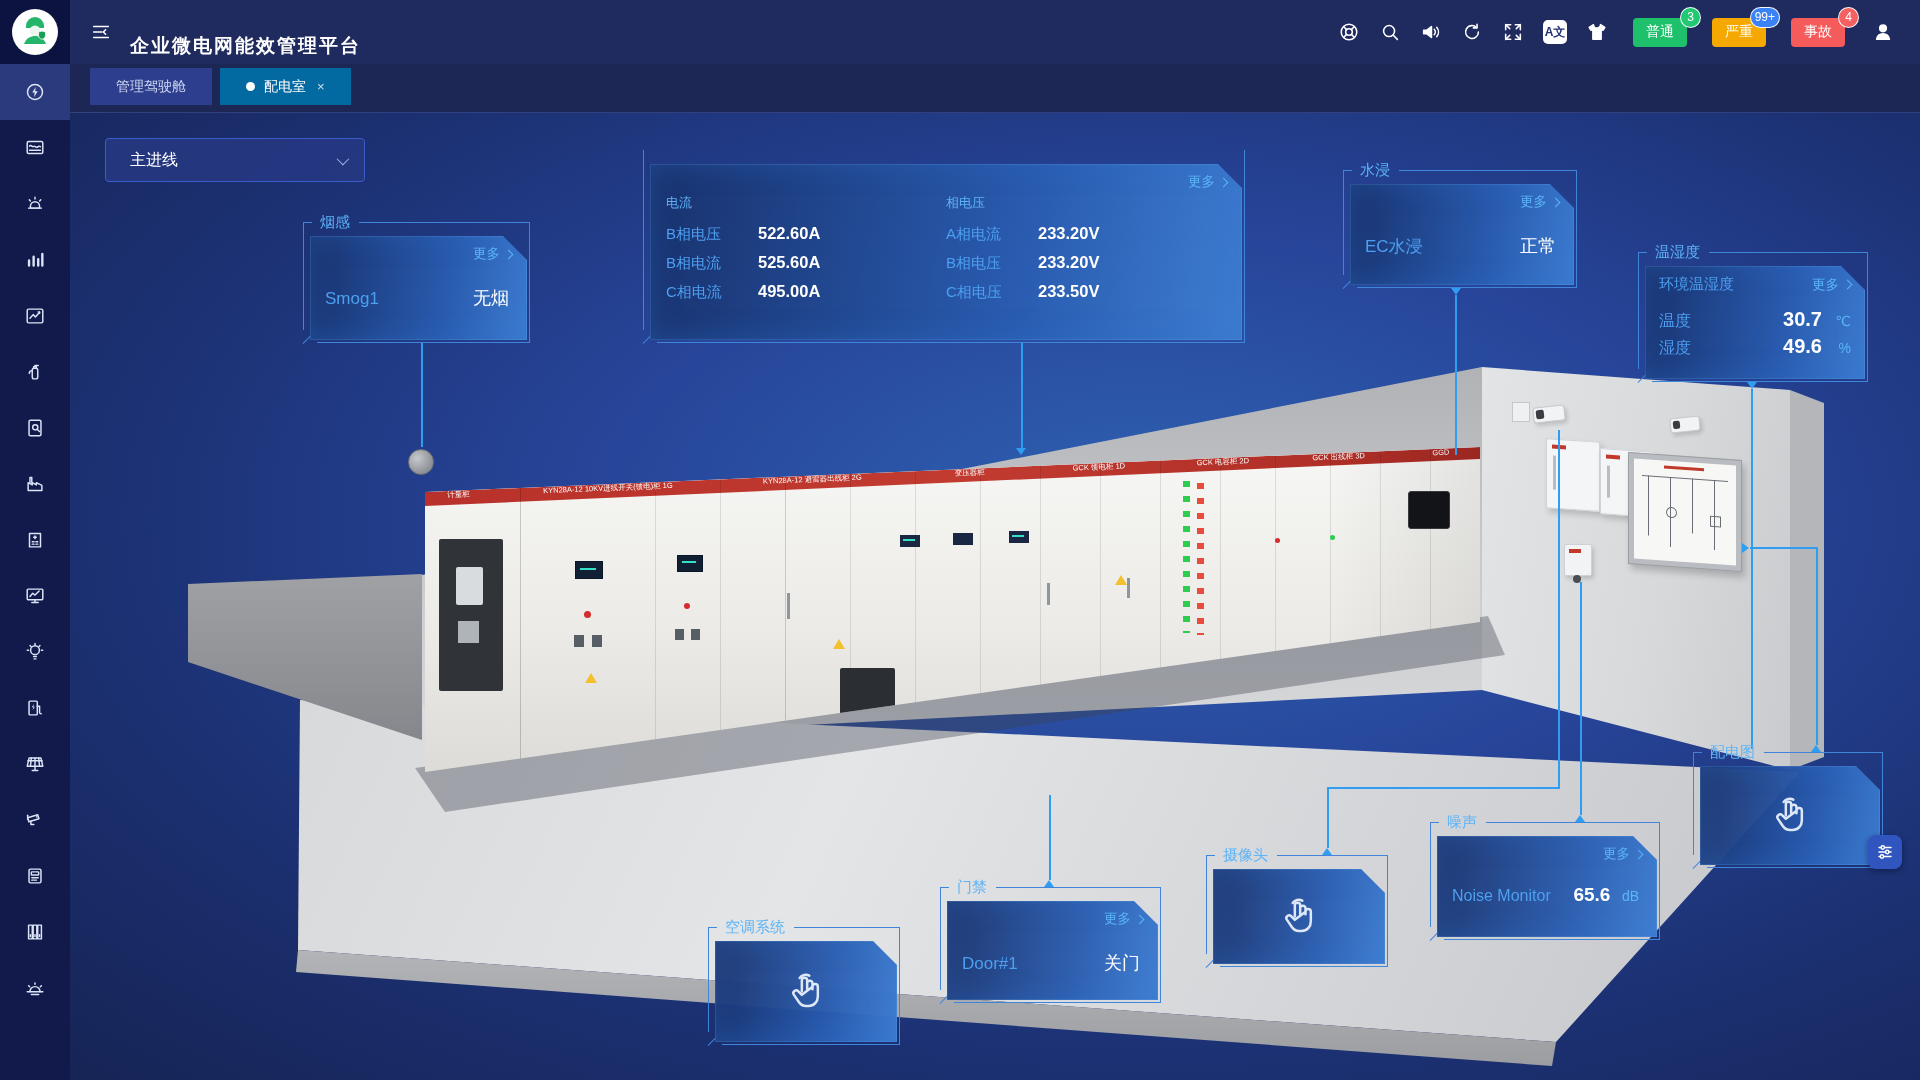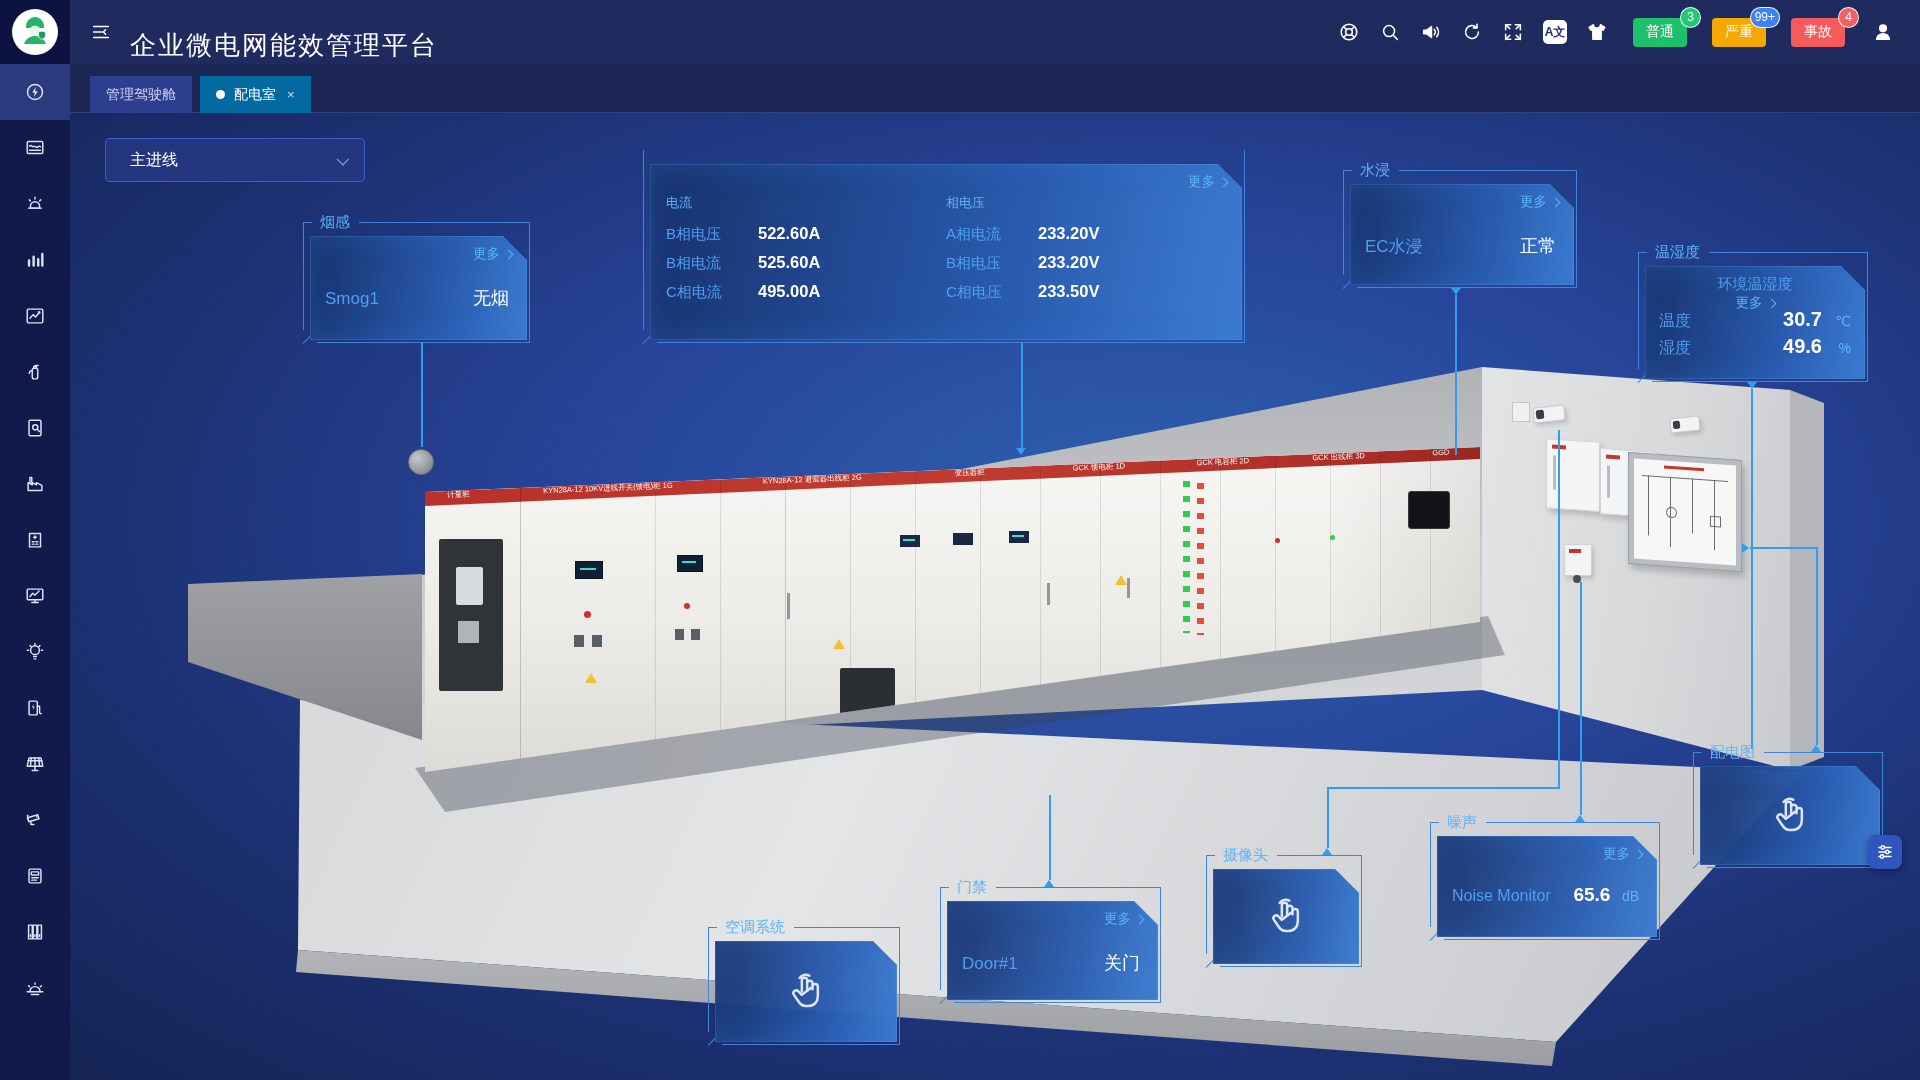--- a/index.html
+++ b/index.html
@@ -4,30 +4,30 @@
 <style>
   html,body{margin:0;padding:0;}
   body{width:1920px;height:1080px;overflow:hidden;position:relative;
        font-family:"Liberation Sans","DejaVu Sans",sans-serif;background:#15235a;color:#fff;}
   
   #logo-cell{position:absolute;left:0;top:0;width:70px;height:64px;background:#0c1340;display:flex;align-items:center;justify-content:center;z-index:20;}
   #logo-cell .disc{width:46px;height:46px;border-radius:50%;background:#fff;display:flex;align-items:center;justify-content:center;}
   #app-header{position:absolute;left:70px;top:0;right:0;height:64px;background:#1f2a5e;display:flex;align-items:center;z-index:19;}
   .hic{width:22px;height:22px;fill:none;stroke:#fff;stroke-width:1.7;stroke-linecap:round;stroke-linejoin:round;}
   #hamburger{margin-left:20px;cursor:pointer;}
-  #page-title{font-size:26px;font-weight:400;letter-spacing:2px;margin-left:18px;white-space:nowrap;margin-top:27px;}
+  #page-title{font-size:19px;font-weight:700;letter-spacing:2px;margin-left:18px;white-space:nowrap;margin-top:27px;}
   #header-right{margin-left:auto;display:flex;align-items:center;gap:19px;padding-right:26px;}
   .hbtn{display:flex;align-items:center;justify-content:center;cursor:pointer;}
   #translate-box{width:24px;height:24px;background:#fff;border-radius:5px;color:#223072;font-weight:700;font-size:12px;display:flex;align-items:center;justify-content:center;}
   .alarm-btn{position:relative;height:29px;border-radius:4px;padding:0 13px;display:flex;align-items:center;font-size:14px;color:#fff;cursor:pointer;margin-left:6px;}
   .alarm-btn .badge{position:absolute;top:-11px;right:-14px;min-width:21px;height:21px;border-radius:11px;border:1.5px solid rgba(255,255,255,.95);
        display:flex;align-items:center;justify-content:center;font-size:12px;padding:0 4px;box-sizing:border-box;}
   
   #tabbar{position:absolute;left:70px;top:64px;right:0;height:48px;background:#1d2756;border-bottom:1px solid #31407f;display:flex;align-items:flex-start;z-index:18;}
-  .tab{height:37px;margin-top:12px;display:flex;align-items:center;padding:0 16px;font-size:14px;cursor:pointer;}
+  .tab{height:37px;margin-top:4px;display:flex;align-items:center;padding:0 26px;font-size:14px;cursor:pointer;}
   .tab.inactive{background:#2e3e8e;color:#ccd5f2;margin-left:20px;}
   .tab.active{background:#0369a1;color:#fff;margin-left:8px;}
   .tab .dot{width:9px;height:9px;border-radius:50%;background:#fff;margin-right:9px;}
   .tab .close{margin-left:11px;color:rgba(255,255,255,.8);font-size:13px;}
   
   #content{position:absolute;left:70px;top:113px;right:0;bottom:0;
      background:radial-gradient(ellipse at 58% 42%,#2f62b2 0%,#27459a 36%,#1c3173 68%,#162455 100%);}
   
   #sidebar{position:absolute;left:0;top:64px;width:70px;bottom:0;background:#111a4b;z-index:20;display:flex;flex-direction:column;}
   .side-item{height:56px;display:flex;align-items:center;justify-content:center;cursor:pointer;}
@@ -539,21 +539,21 @@
 
 <div class="panel" style="left:1638px;top:252px;width:230px;height:130px;">
   <div class="pframe">
       <i></i>
     </div>
   <div class="ptitle">
       <span>温湿度</span>
       <span class="tline"></span>
     </div>
   <div class="pbody">
-    <div style="position:absolute;left:14px;right:14px;top:9px;display:flex;justify-content:space-between;align-items:center;flex-direction:column;">
+    <div style="position:absolute;left:14px;right:14px;top:9px;display:flex;justify-content:space-between;align-items:center;">
       <span style="color:#4d9ff0;font-size:15px;">环境温湿度</span>
       <span style="color:#5ab5f7;font-size:13.5px;display:flex;align-items:center;gap:5px;cursor:pointer;">
           <span>更多</span>
           <span class="chev"></span>
         </span>
     </div>
     <div style="position:absolute;left:14px;right:14px;top:42px;display:flex;align-items:baseline;">
       <span class="plabel" style="font-size:16px;">温度</span>
       <span style="margin-left:auto;color:#fff;font-size:20px;font-weight:600;">30.7</span>
       <span class="punit" style="width:22px;text-align:right;">℃</span>
@@ -605,21 +605,21 @@
         <span class="chev"></span>
       </span>
     <div class="one-row" style="top:48px;">
       <span class="plabel" style="font-size:16px;">Noise Monitor</span>
       <span><span class="pvalue" style="font-size:19px;font-weight:600;">65.6</span>
       <span class="punit">dB</span></span>
     </div>
   </div>
 </div>
 
-<div class="panel" style="left:1206px;top:855px;width:156px;height:112px;">
+<div class="panel" style="left:1206px;top:855px;width:182px;height:112px;">
   <div class="pframe">
       <i></i>
     </div>
   <div class="ptitle">
       <span>摄像头</span>
       <span class="tline"></span>
     </div>
   <div class="pbody"></div>
   <div class="handwrap">
       <svg class="hand" viewBox="0 0 24 24">

